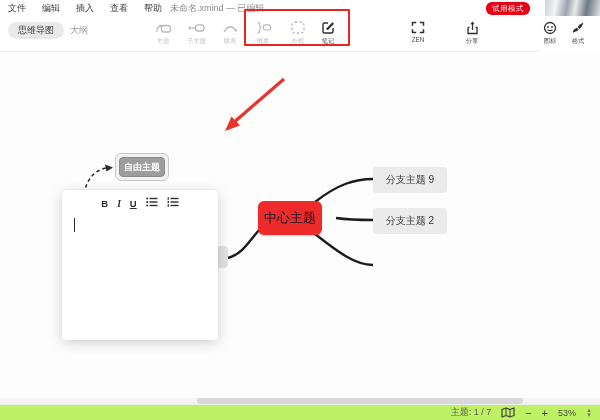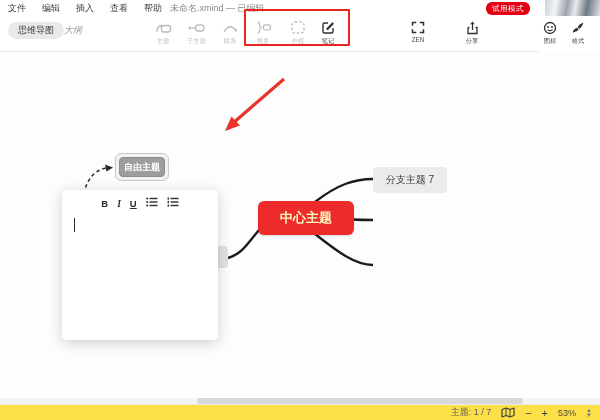--- a/index.html
+++ b/index.html
@@ -16,21 +16,21 @@
     font-size:7.5px; padding:1.5px 6px; border-radius:6px; letter-spacing:.5px; }
   .wallpaper { position:absolute; left:545px; top:0; width:55px; height:16px;
     background:linear-gradient(100deg,#cfd3d8 0%,#f2f3f4 20%,#9aa3ad 40%,#e8eaec 55%,#6e7a86 75%,#dfe2e5 100%); }
 
   
   .toolbar { position:absolute; left:0; top:16px; width:540px; height:36px; background:#fff;
     border-bottom:1px solid #ececec; }
   .tab { position:absolute; top:6px; height:17px; line-height:17px; font-size:9px;
     color:#9b9b9b; padding:0 10px; border-radius:9px; cursor:pointer; }
   .tab.active { left:8px; background:#e9e9e9; color:#3c3c3c; }
-  .tab.outline { left:54px;font-style:italic; }
+  .tab.outline { left:60px; }
   .tbtn { position:absolute; top:3px; width:34px; height:32px; display:flex; flex-direction:column;
     align-items:center; justify-content:flex-start; cursor:pointer; }
   .tbtn .ticon { height:17px; display:flex; align-items:center; justify-content:center; }
   .tbtn .tlabel { font-size:7px; transform:scale(.9); color:#c3c3c3; white-space:nowrap; }
   .tbtn.enabled .tlabel { color:#4a4a4a; }
   .tbtn svg { display:block; }
   .tbtn .stroke { stroke:#b9b9b9; }
   .tbtn.enabled .stroke { stroke:#2f2f2f; }
   .tbtn .fillg { fill:#b9b9b9; }
   .tbtn.enabled .fillg { fill:#2f2f2f; }
@@ -38,22 +38,22 @@
     border:2px solid #e8261f; border-radius:1px; pointer-events:none; }
 
   
   .canvas { position:absolute; left:0; top:52px; width:600px; height:345px; background:#fdfdfd; }
   .edges { position:absolute; left:0; top:0; width:600px; height:345px; }
   .free-topic-sel { position:absolute; left:115px; top:101px; width:54px; height:28px;
     border:1.5px solid #c8c8c8; border-radius:6px; background:#f2f2f2; }
   .free-topic { position:absolute; left:119px; top:105px; width:46px; height:20px;
     background:#9d9d9d; border:1px solid #8b8b8b; border-radius:4px; color:#fff;
     font-weight:bold; font-size:9px; display:flex; align-items:center; justify-content:center; }
-  .central-topic { position:absolute; left:258px; top:149px; width:96px; height:34px;
-    background:#ee2b2b; border-radius:6px; color:#fef9c3; font-weight:bold; font-size:13px;
+  .central-topic { position:absolute; left:258px; top:149px; width:64px; height:34px;
+    background:#ee2b2b; border-radius:6px; color:#0f172a; font-weight:normal; font-size:13px;
     display:flex; align-items:center; justify-content:center; cursor:pointer;
     box-shadow:0 1px 2px rgba(0,0,0,.15); }
   .branch { position:absolute; left:373px; width:74px; height:25px; background:#ebebeb;
     border-radius:4px; color:#3a3a3a; font-size:10px; display:flex; align-items:center;
     justify-content:center; cursor:pointer; box-shadow:0 1px 1px rgba(0,0,0,.08); }
   .hidden-topic { position:absolute; left:210px; top:194px; width:18px; height:22px;
     background:#e2e2e2; border-radius:4px; }
   .note-popup { position:absolute; left:62px; top:138px; width:156px; height:150px;
     background:#fff; border-radius:3px; box-shadow:0 3px 14px rgba(0,0,0,.18), 0 0 1px rgba(0,0,0,.12); }
   .note-toolbar { position:absolute; left:0; top:7px; width:100%; display:flex; gap:9px;
@@ -63,21 +63,21 @@
   .nt-underline { text-decoration:underline; }
   .note-cursor { position:absolute; left:12px; top:28px; width:1.4px; height:14px; background:#2b2b2b; }
   .red-arrow { position:absolute; left:0; top:0; width:600px; height:345px; pointer-events:none; }
 
   
   .hscroll { position:absolute; left:0; top:398px; width:600px; height:6px; background:#f4f4f4; }
   .hscroll .thumb { position:absolute; left:197px; top:0; width:326px; height:6px;
     background:#d8d8d8; border-radius:3px; cursor:grab; }
 
   
-  .statusbar { position:absolute; left:0; top:404px; width:600px; height:16px; background:#fde047;
+  .statusbar { position:absolute; left:0; top:404px; width:600px; height:16px; background:#bef264;
     border-top:1px solid #ededed; display:flex; align-items:center; justify-content:flex-end;
     gap:10px; padding-right:8px; font-size:9px; color:#4a4a4a; }
   .sb-item { cursor:pointer; display:flex; align-items:center; }
   .sb-count { cursor:default; color:#5a5a5a; }
   .zoom-btn { font-size:11px; color:#3f3f3f; line-height:10px; }
   .stepper { display:flex; flex-direction:column; line-height:4.5px; font-size:6px; color:#777; }
 </style>
 </head>
 <body>
 
@@ -218,21 +218,22 @@
       <path d="M113 115.5 L105 112.5 L106.5 119.5 Z" fill="#2a2a2a"></path>
     </svg>
 
     <div class="free-topic-sel"></div>
     <div class="free-topic">自由主题</div>
 
     <div class="hidden-topic"></div>
 
     <div class="central-topic">中心主题</div>
 
-    <div class="branch" style="top:115px">分支主题 7</div>
+    <div class="branch" style="top:115px">分支主题 9</div>
+    <div class="branch" style="top:156px">分支主题 2</div>
 
     <div class="note-popup">
       <div class="note-toolbar">
         <span class="nt-btn">B</span>
         <span class="nt-btn nt-italic">I</span>
         <span class="nt-btn nt-underline">U</span>
         <span class="nt-btn">
           <svg width="12" height="10" viewBox="0 0 12 10">
             <circle cx="1.2" cy="1.5" r="1" fill="#2d2d2d"></circle>
               <rect x="3.5" y="0.8" width="8" height="1.4" fill="#2d2d2d"></rect>

